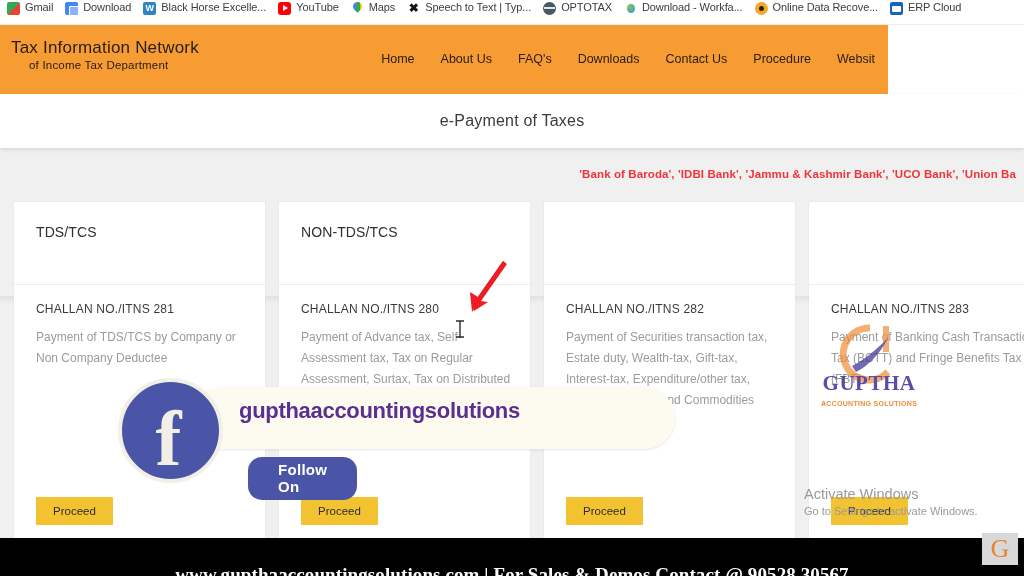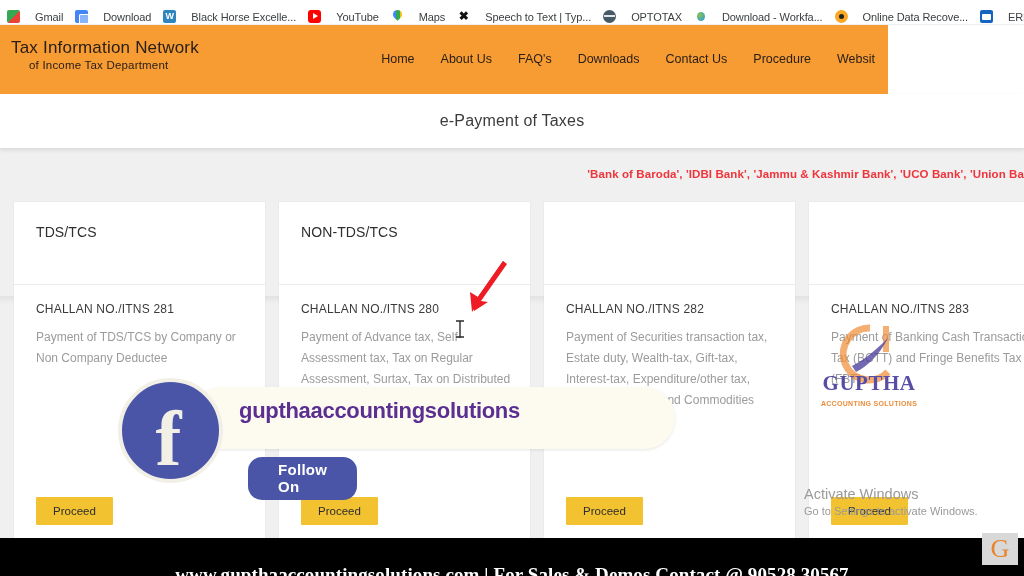--- a/index.html
+++ b/index.html
@@ -15,22 +15,22 @@
   .bookmarks {
     position: absolute; top: 0; left: 0; width: 1024px; height: 25px;
     background: #ffffff;
     display: flex; align-items: center;
     padding-left: 4px;
     white-space: nowrap;
     overflow: hidden;
     border-bottom: 1px solid #eceff1;
   }
   .bm {
-    display: flex; align-items: flex-end;
-    gap: 15px;
+    display: flex; align-items: flex-start;
+    gap: 5px;
     padding: 0 9px 0 3px;
     height: 21px;
     cursor: pointer;
     flex: 0 0 auto;
   }
   .bm-label {
     font-size: 11px; color: #3c4043;
     letter-spacing: -0.1px;
     line-height: 1;
   }
@@ -95,21 +95,21 @@
   }
   .page-title { font-size: 16px; color: #3b3b3b; letter-spacing:.2px; }
 
   
   .content {
     position: absolute; top: 148px; left: 0; width: 1024px; height: 390px;
     background: #f0f0f0;
   }
   .marquee {
     position: absolute; top: 20px; right: 0; width: 100%;
-    text-align: right; padding-right: 0px;
+    text-align: right; padding-right: 8px;
     font-size: 11.5px; font-weight: bold; color: #f0343b;
     white-space: nowrap; overflow: hidden;
   }
   .marquee span { padding-left: 570px; letter-spacing:.1px; }
 
   .cards {
     position: absolute; top: 54px; left: 14px;
     display: flex; gap: 14px;
   }
   .card {

